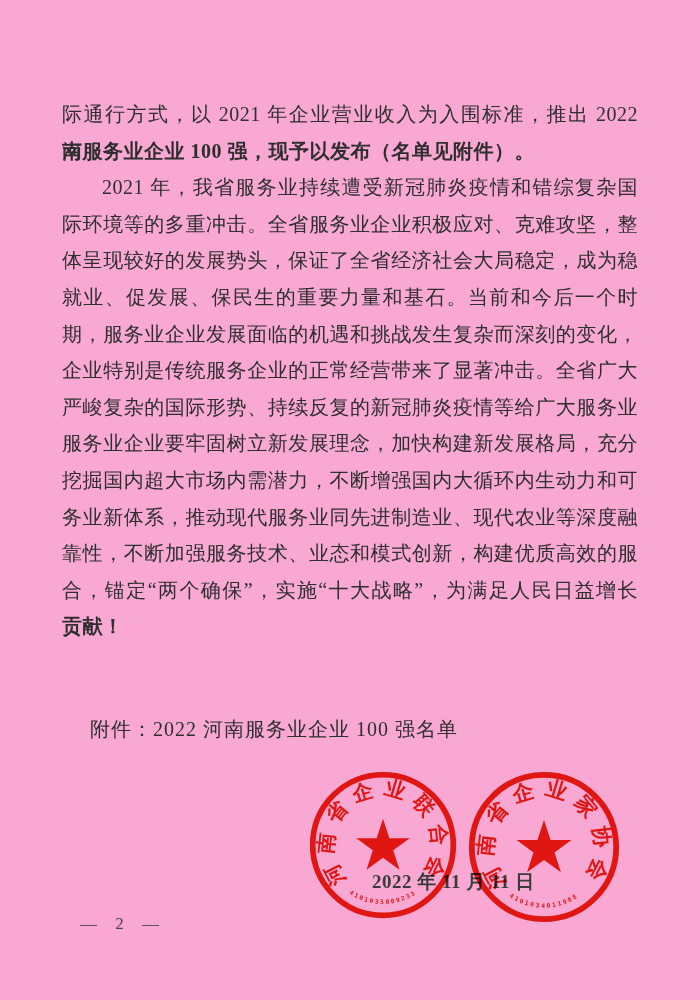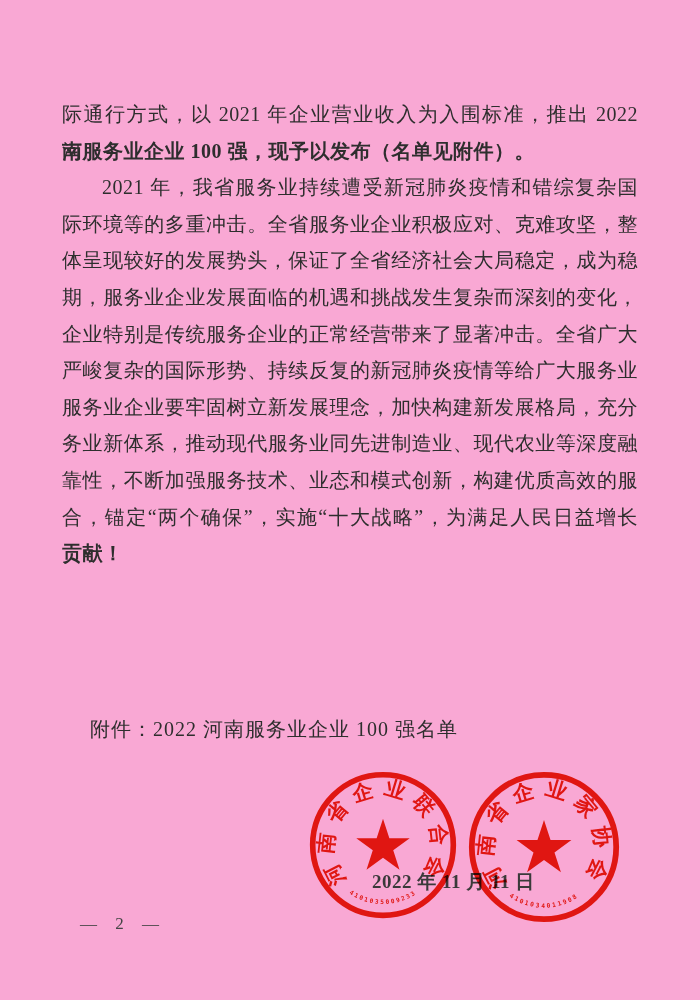--- a/index.html
+++ b/index.html
@@ -87,24 +87,26 @@
 
   <div class="content">
     <div class="para para1">
         <div class="line">际通行方式，以 2021 年企业营业收入为入围标准，推出 2022 河</div>
         <div class="line">南服务业企业 100 强，现予以发布（名单见附件）。</div>
       </div>
     <div class="para para2">
         <div class="line">2021 年，我省服务业持续遭受新冠肺炎疫情和错综复杂国</div>
         <div class="line">际环境等的多重冲击。全省服务业企业积极应对、克难攻坚，整</div>
         <div class="line">体呈现较好的发展势头，保证了全省经济社会大局稳定，成为稳</div>
+        <div class="line">就业、促发展、保民生的重要力量和基石。当前和今后一个时</div>
         <div class="line">期，服务业企业发展面临的机遇和挑战发生复杂而深刻的变化，</div>
         <div class="line">企业特别是传统服务企业的正常经营带来了显著冲击。全省广大</div>
         <div class="line">严峻复杂的国际形势、持续反复的新冠肺炎疫情等给广大服务业</div>
         <div class="line">服务业企业要牢固树立新发展理念，加快构建新发展格局，充分</div>
+        <div class="line">挖掘国内超大市场内需潜力，不断增强国内大循环内生动力和可</div>
         <div class="line">务业新体系，推动现代服务业同先进制造业、现代农业等深度融</div>
         <div class="line">靠性，不断加强服务技术、业态和模式创新，构建优质高效的服</div>
         <div class="line">合，锚定“两个确保”，实施“十大战略”，为满足人民日益增长</div>
         <div class="line">贡献！</div>
       </div>
   </div>
 
   <div class="attachment">附件：2022 河南服务业企业 100 强名单</div>
 
   <div class="issue-date">2022 年 11 月 11 日</div>

